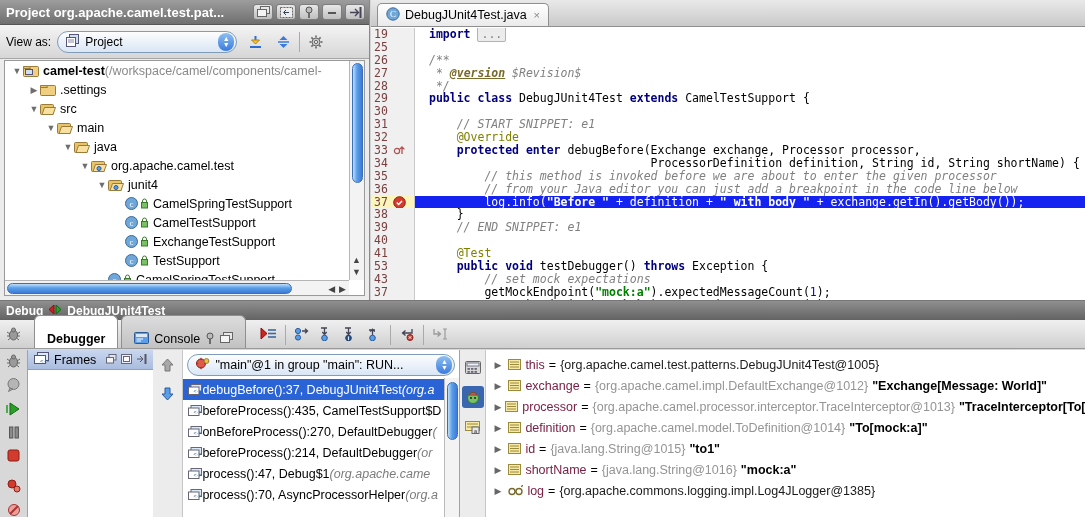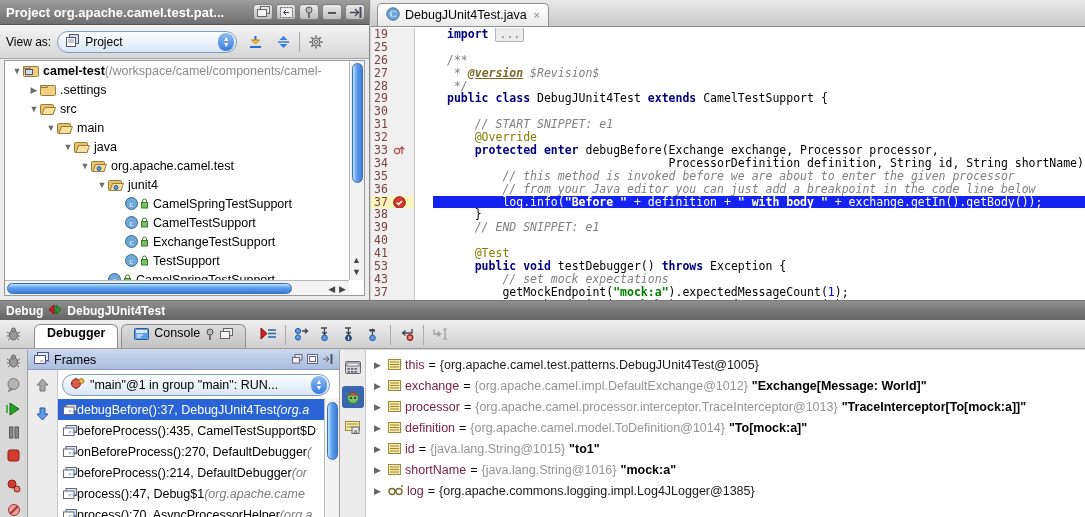--- a/index.html
+++ b/index.html
@@ -44,21 +44,21 @@
 
   
   .editor { left:371px; top:0; right:0; width:714px; height:300px; background:#fff; }
   .tabstrip { height:27px; background:linear-gradient(#e9e9e9,#c9c9c9); border-bottom:1px solid #8f8f8f;
               display:flex; align-items:flex-end; padding-left:6px; }
   .tab { height:23px; background:linear-gradient(#ffffff,#eaeaea); border:1px solid #8f8f8f; border-bottom:none;
          border-radius:5px 5px 0 0; display:flex; align-items:center; gap:5px; padding:0 8px; font-size:12.5px; }
   .tab-close { color:#888; font-size:11px; margin-left:2px; }
   .code-area { position:absolute; top:28px; left:0; right:0; bottom:0; overflow:hidden;
                font-family:"DejaVu Sans Mono", monospace; font-size:11.5px; line-height:12.9px; }
-  .cl { display:flex; height:12.9px; white-space:pre;gap:18px; }
+  .cl { display:flex; height:12.9px; white-space:pre; }
   .cl-gutter { flex:0 0 44px; background:#f0f0f0; border-right:1px solid #c9c9c9; color:#7a4040;
                display:flex; align-items:center; padding-left:3px; position:relative; }
   .cl-gutter.bp { background:#fbf4bb; }
   .cl-num { width:18px; }
   .cl-gicon { position:absolute; left:22px; top:0; height:12.9px; display:flex; align-items:center; }
   .cl-text { flex:1 1 auto; padding-left:14px; }
   .cl-text.hl { background:#1423ef; color:#fff; }
   .cl-text.hl span { color:#fff !important; }
   .kw { color:#000080; font-weight:bold; }
   .cm { color:#808080; font-style:italic; }
@@ -70,29 +70,29 @@
   .pl { color:#000; }
   .fold { background:#ececec; border:1px solid #b3b3b3; border-radius:2px; color:#808080; padding:0 3px; }
 
   
   .debug-panel { left:0; top:300px; right:0; bottom:0; width:1085px; background:#d8d8d8; border-top:1px solid #777; }
   .debug-title { height:19px; background:linear-gradient(#8f8f8f,#636363); color:#fff; font-weight:bold;
                  display:flex; align-items:center; gap:5px; padding:0 6px; font-size:12px; }
   .debug-tabs { height:29px; background:linear-gradient(#f0f0f0,#cfcfcf); border-bottom:1px solid #9a9a9a;
                 display:flex; align-items:flex-end; gap:2px; padding-left:34px; position:relative; }
   .dtab { height:24px; border:1px solid #8f8f8f; border-bottom:none; border-radius:6px 6px 0 0;
-          display:flex; align-items:flex-end; gap:5px; padding:8px 12px; background:linear-gradient(#dcdcdc,#c2c2c2);
+          display:flex; align-items:flex-start; gap:5px; padding:16px 12px; background:linear-gradient(#dcdcdc,#c2c2c2);
           font-size:12.5px; margin-bottom:0; }
   .dtab.active { background:#fff; font-weight:bold; }
   .step-toolbar { display:flex; align-items:center; gap:8px; margin:0 0 3px 12px; }
   .debug-content { position:absolute; top:49px; left:0; right:0; bottom:0; display:flex; }
   .dbg-col1 { flex:0 0 28px; border-right:1px solid #a2a2a2; display:flex; flex-direction:column; align-items:center;
               padding-top:4px; gap:7px; }
   .dbg-col1 .sep { width:20px; height:1px; background:#a2a2a2; }
-  .frames-panel { flex:0 0 312px; border-right:1px solid #a2a2a2; display:flex; flex-direction:column; background:#fff; }
+  .frames-panel { flex:0 0 312px; border-right:1px solid #a2a2a2; display:flex; flex-direction:row; background:#fff; }
   .mini-header { height:20px; background:linear-gradient(#c9d6ee,#aabdde); border-bottom:1px solid #8f9fbc;
                  display:flex; align-items:center; gap:5px; padding:0 6px; font-size:12.5px; }
   .mini-header .sp { flex:1; }
   .frames-body { flex:1; display:flex; overflow:hidden; position:relative; }
   .frames-nav { flex:0 0 30px; display:flex; flex-direction:column; align-items:center; padding-top:8px; gap:12px;
                 background:#ececec; border-right:1px solid #c6c6c6; }
   .frames-main { flex:1; overflow:hidden; position:relative; }
   .thread-combo { margin:4px 4px 3px 4px; width:268px; }
   .frame-row { height:21px; display:flex; align-items:center; padding-left:5px; white-space:nowrap; font-size:12.5px; }
   .frame-row .pkg { font-style:italic; color:#7c7c7c; }

